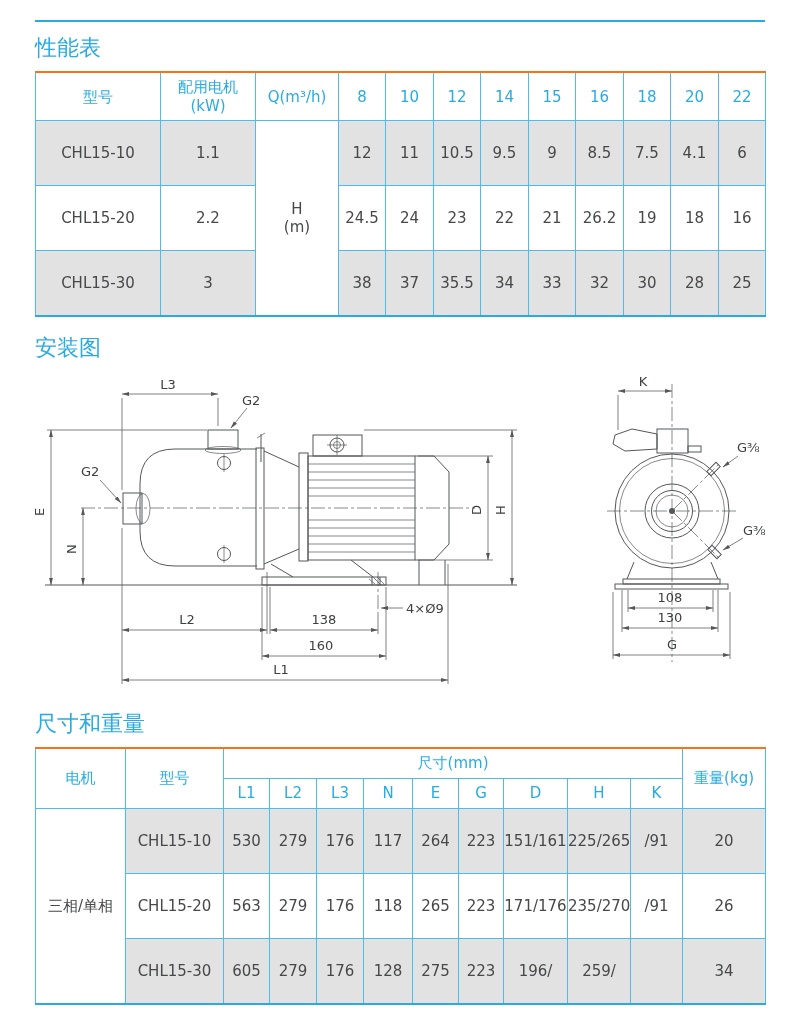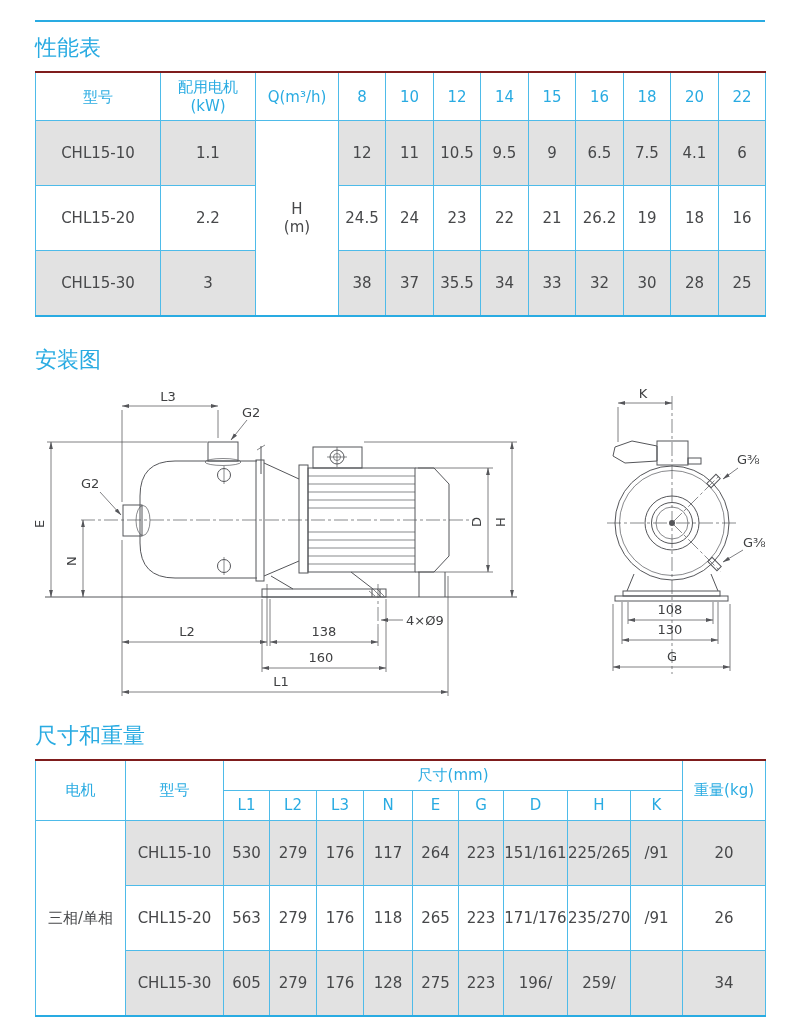--- a/index.html
+++ b/index.html
@@ -3,25 +3,25 @@
 <meta charset="utf-8">
 <style>
   html,body{margin:0;padding:0;background:#fff;}
   .page{
     width:800px;height:1033px;box-sizing:border-box;
     padding:20px 35px 18px 35px;background:#ffffff;position:relative;
     font-family:"DejaVu Sans","Liberation Sans",sans-serif;
   }
   .top-rule{border-top:2px solid #29abe2;height:0;}
   h2.sec{color:#29abe2;font-size:22px;font-weight:500;margin:13px 0 10px 0;line-height:1.2;}
-  h2.sec2{margin-top:30px;}
+  h2.sec2{margin-top:18px;}
   h2.sec3{margin-top:17px;}
 
   table.tbl{width:730px;border-collapse:collapse;table-layout:fixed;
-    border-top:2px solid #7f1d1d;border-bottom:2px solid #29abe2;}
+    border-top:2px solid #f97316;border-bottom:2px solid #29abe2;}
   table.tbl th,table.tbl td{
     border:1px solid #4ebbe9;text-align:center;vertical-align:middle;
     padding:0;font-weight:400;overflow:hidden;}
   table.tbl th{color:#29abe2;font-size:15px;line-height:1.25;}
   table.tbl td{color:#47484a;font-size:15px;}
   table.perf thead th{height:47px;}
   table.perf tbody td{height:64px;}
   td.model{color:#29abe2;margin-top:17px;}
   tr.shade td{background:#e2e2e2;}
   td.nofill{background:#ffffff !important;}
@@ -87,21 +87,21 @@
         <td>1.1</td>
         <td class="nofill" rowspan="3">
           <div>H</div>
           <div>(m)</div>
         </td>
         <td>12</td>
         <td>11</td>
         <td>10.5</td>
         <td>9.5</td>
         <td>9</td>
-        <td>6.5</td>
+        <td>8.5</td>
         <td>7.5</td>
         <td>4.1</td>
         <td>6</td>
       </tr>
       <tr>
         <td class="model">CHL15-20</td>
         <td>2.2</td>
         <td>24.5</td>
         <td>24</td>
         <td>23</td>

